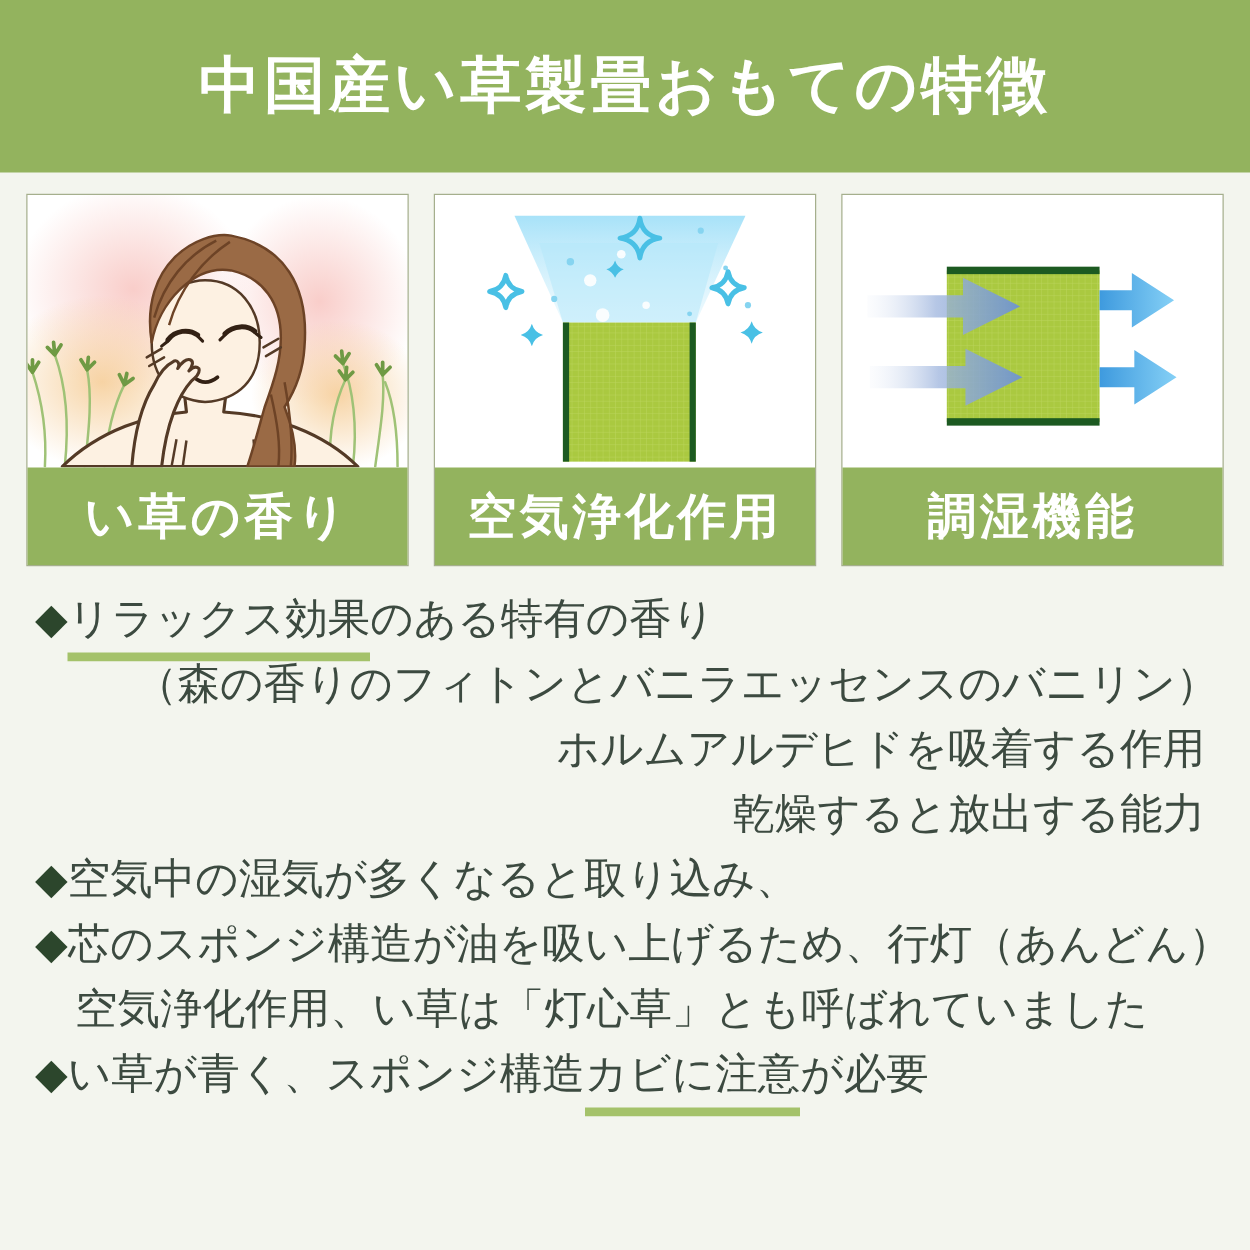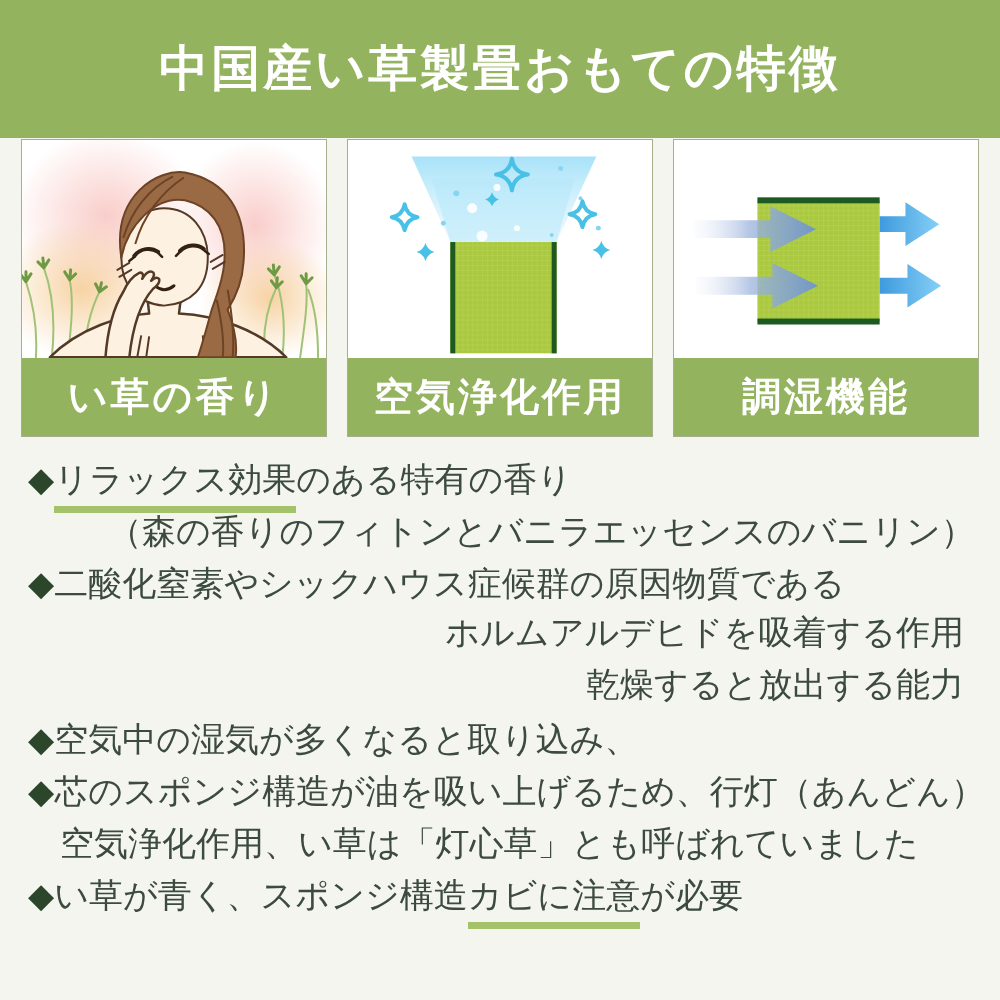--- a/index.html
+++ b/index.html
@@ -13,41 +13,41 @@
     height:138px;background:#93b35e;
     display:flex;align-items:center;justify-content:center;
   }
   .banner .title{
     color:#ffffff;font-size:49px;font-weight:bold;letter-spacing:3px;
     margin:0;white-space:nowrap;text-align:center;
   }
   
   .panels{
     display:flex;justify-content:space-between;
-    margin:1px 21px 0 21px;height:298px;
+    margin:17px 21px 0 21px;height:298px;
   }
   .panel{
     width:306px;background:#ffffff;border:1px solid #a5af8d;
     box-sizing:border-box;display:flex;flex-direction:column;
   }
   .panel-art{flex:1;overflow:hidden;}
   .panel-art svg{display:block;width:100%;height:100%;}
   .panel-label{
     height:78px;background:#93b35e;flex:none;
     display:flex;align-items:center;justify-content:center;
     color:#ffffff;font-size:39px;font-weight:bold;letter-spacing:3px;
     white-space:nowrap;
   }
   
   .features{margin-top:16px;padding:0 14px 0 28px;}
   .feature-line{
     font-size:34px;line-height:52px;color:#3c4a40;
     white-space:nowrap;
   }
-  .feature-line.right{text-align:right;padding-right:22px;font-family:Liberation Mono, monospace;}
+  .feature-line.right{text-align:right;padding-right:22px;}
   .bullet{color:#2c462c;}
   .underlined{
     background-image:linear-gradient(#a4c26a,#a4c26a);
     background-repeat:no-repeat;
     background-size:100% 7px;
     background-position:0 100%;
     padding-bottom:15px;
   }
 </style>
 </head>
@@ -237,20 +237,19 @@
       </svg>
     </div>
     <div class="panel-label">調湿機能</div>
   </div>
 
 </div>
 
 <div class="features">
     <div class="feature-line"><span class="bullet">◆</span><span class="underlined">リラックス効果</span><span>のある特有の香り</span></div>
     <div class="feature-line" style="padding-left: 80px;"><span>（森の香りのフィトンとバニラエッセンスのバニリン）</span></div>
-    <div class="feature-line"><span class="bullet">◆</span><span>二酸化窒素やシックハウス症候群の原因物質である</span></div>
     <div class="feature-line right"><span>ホルムアルデヒドを吸着する作用</span></div>
     <div class="feature-line right"><span>乾燥すると放出する能力</span></div>
     <div class="feature-line"><span class="bullet">◆</span><span>空気中の湿気が多くなると取り込み、</span></div>
     <div class="feature-line"><span class="bullet">◆</span><span>芯のスポンジ構造が油を吸い上げるため、行灯（あんどん）</span></div>
     <div class="feature-line" style="padding-left: 32px;"><span>空気浄化作用、い草は「灯心草」とも呼ばれていました</span></div>
     <div class="feature-line"><span class="bullet">◆</span><span>い草が青く、スポンジ構造</span><span class="underlined">カビに注意</span><span>が必要</span></div>
   </div>
 
 </body></html>

